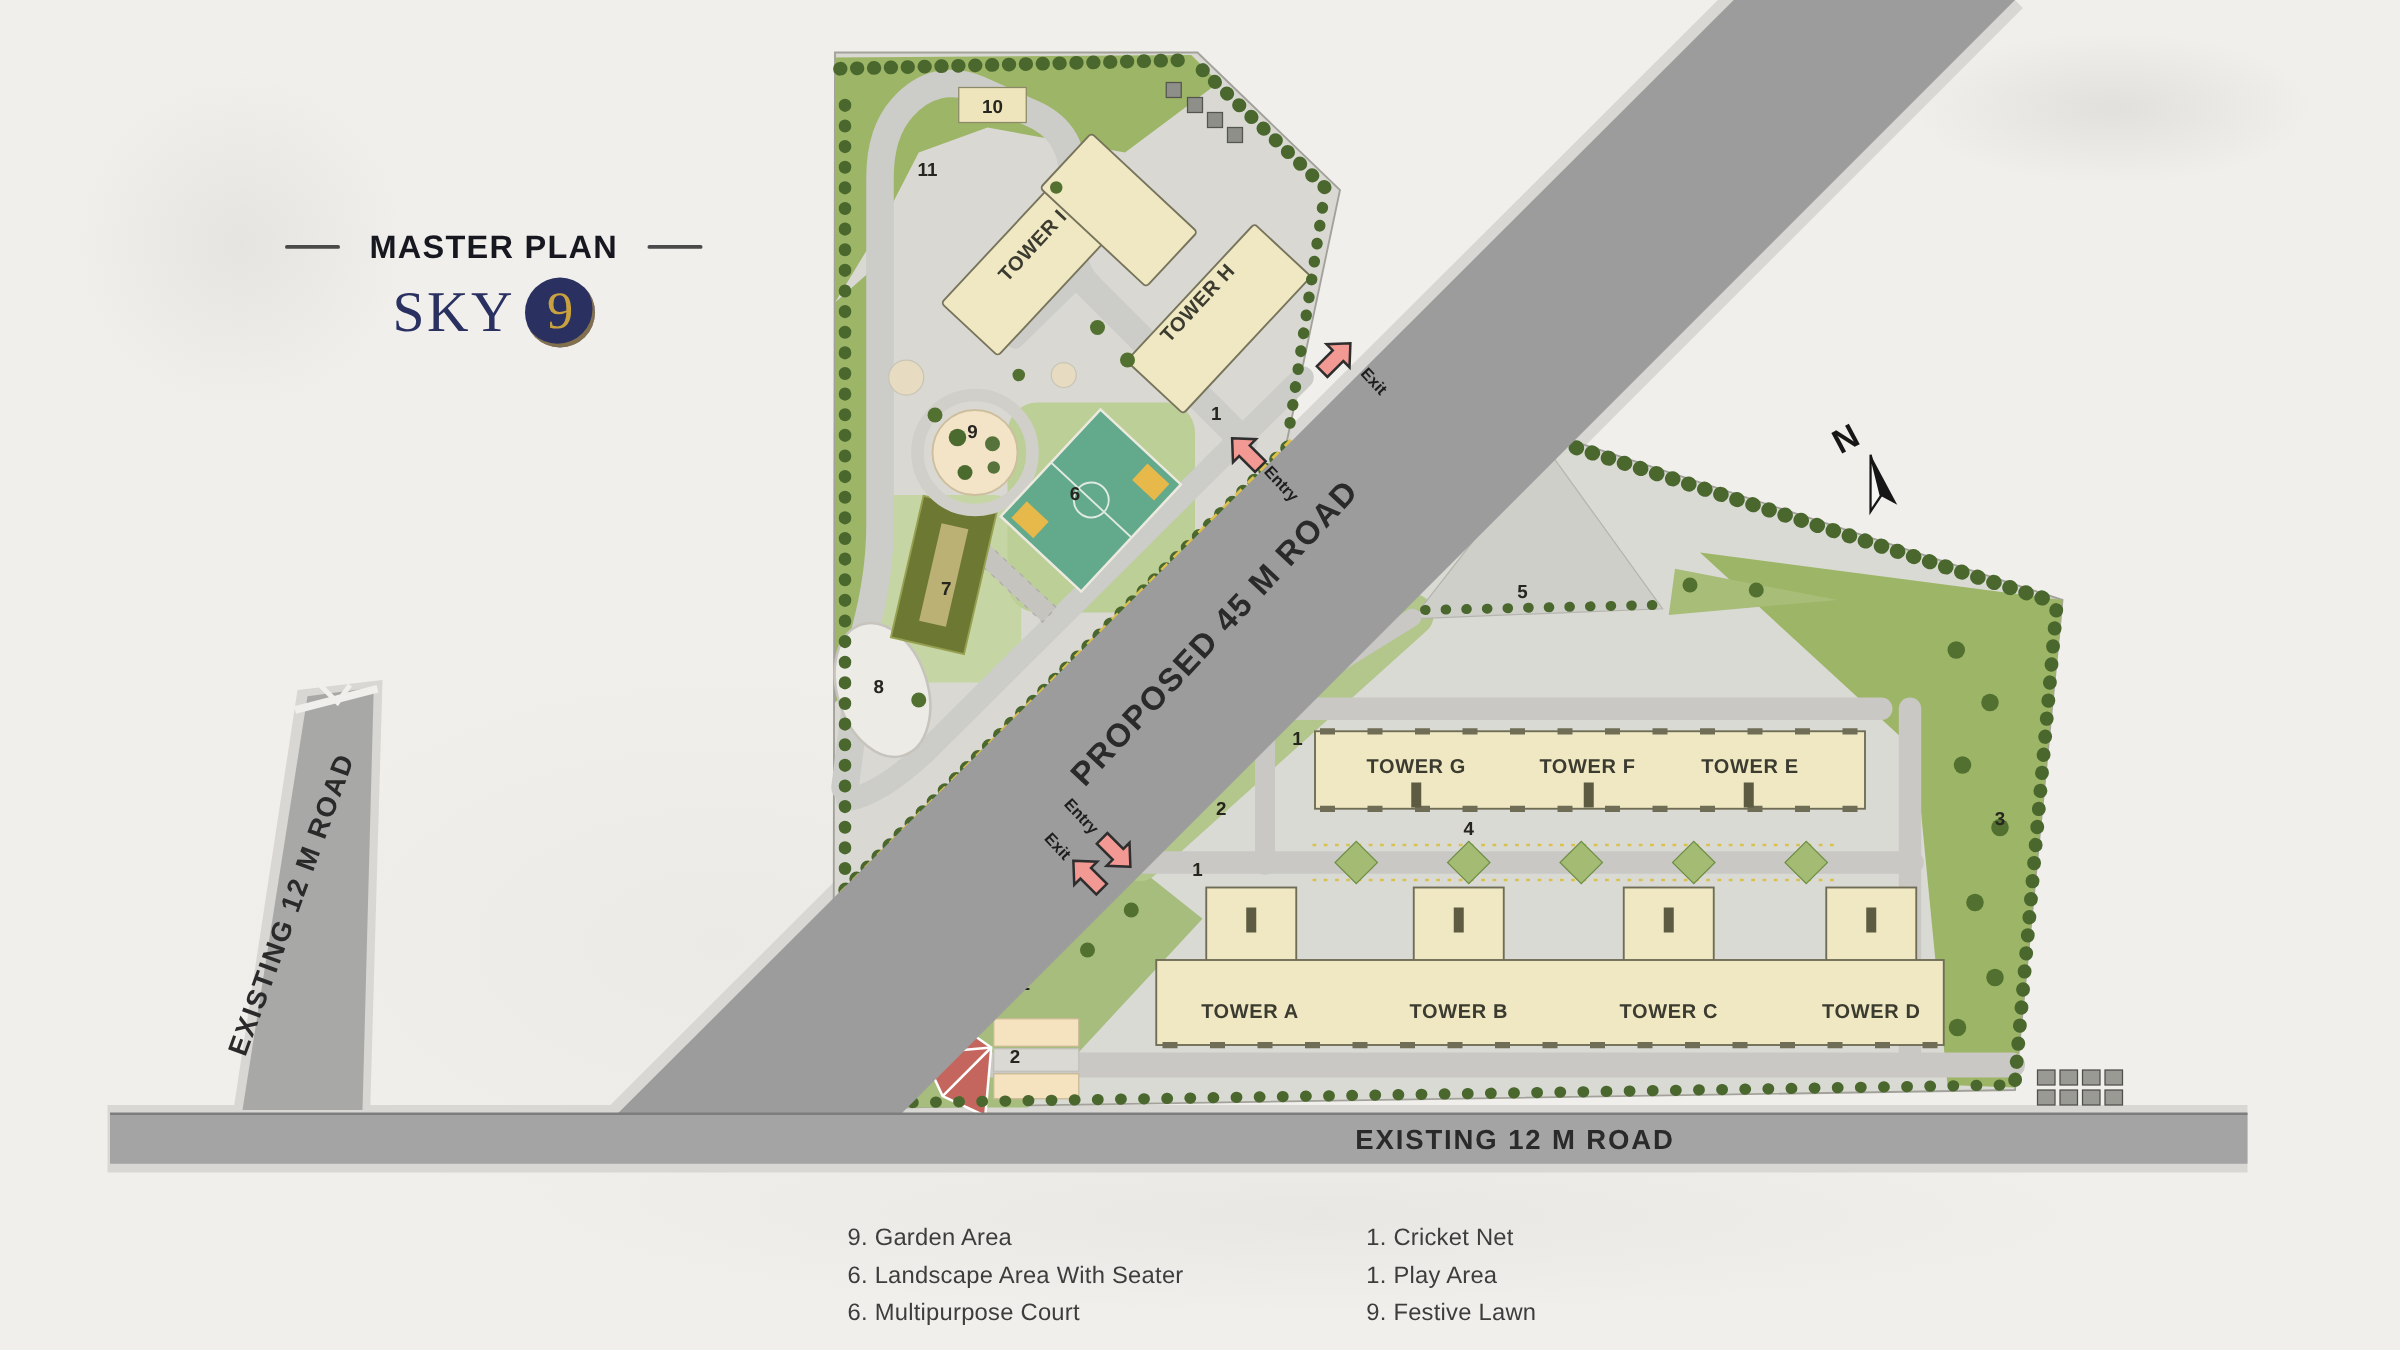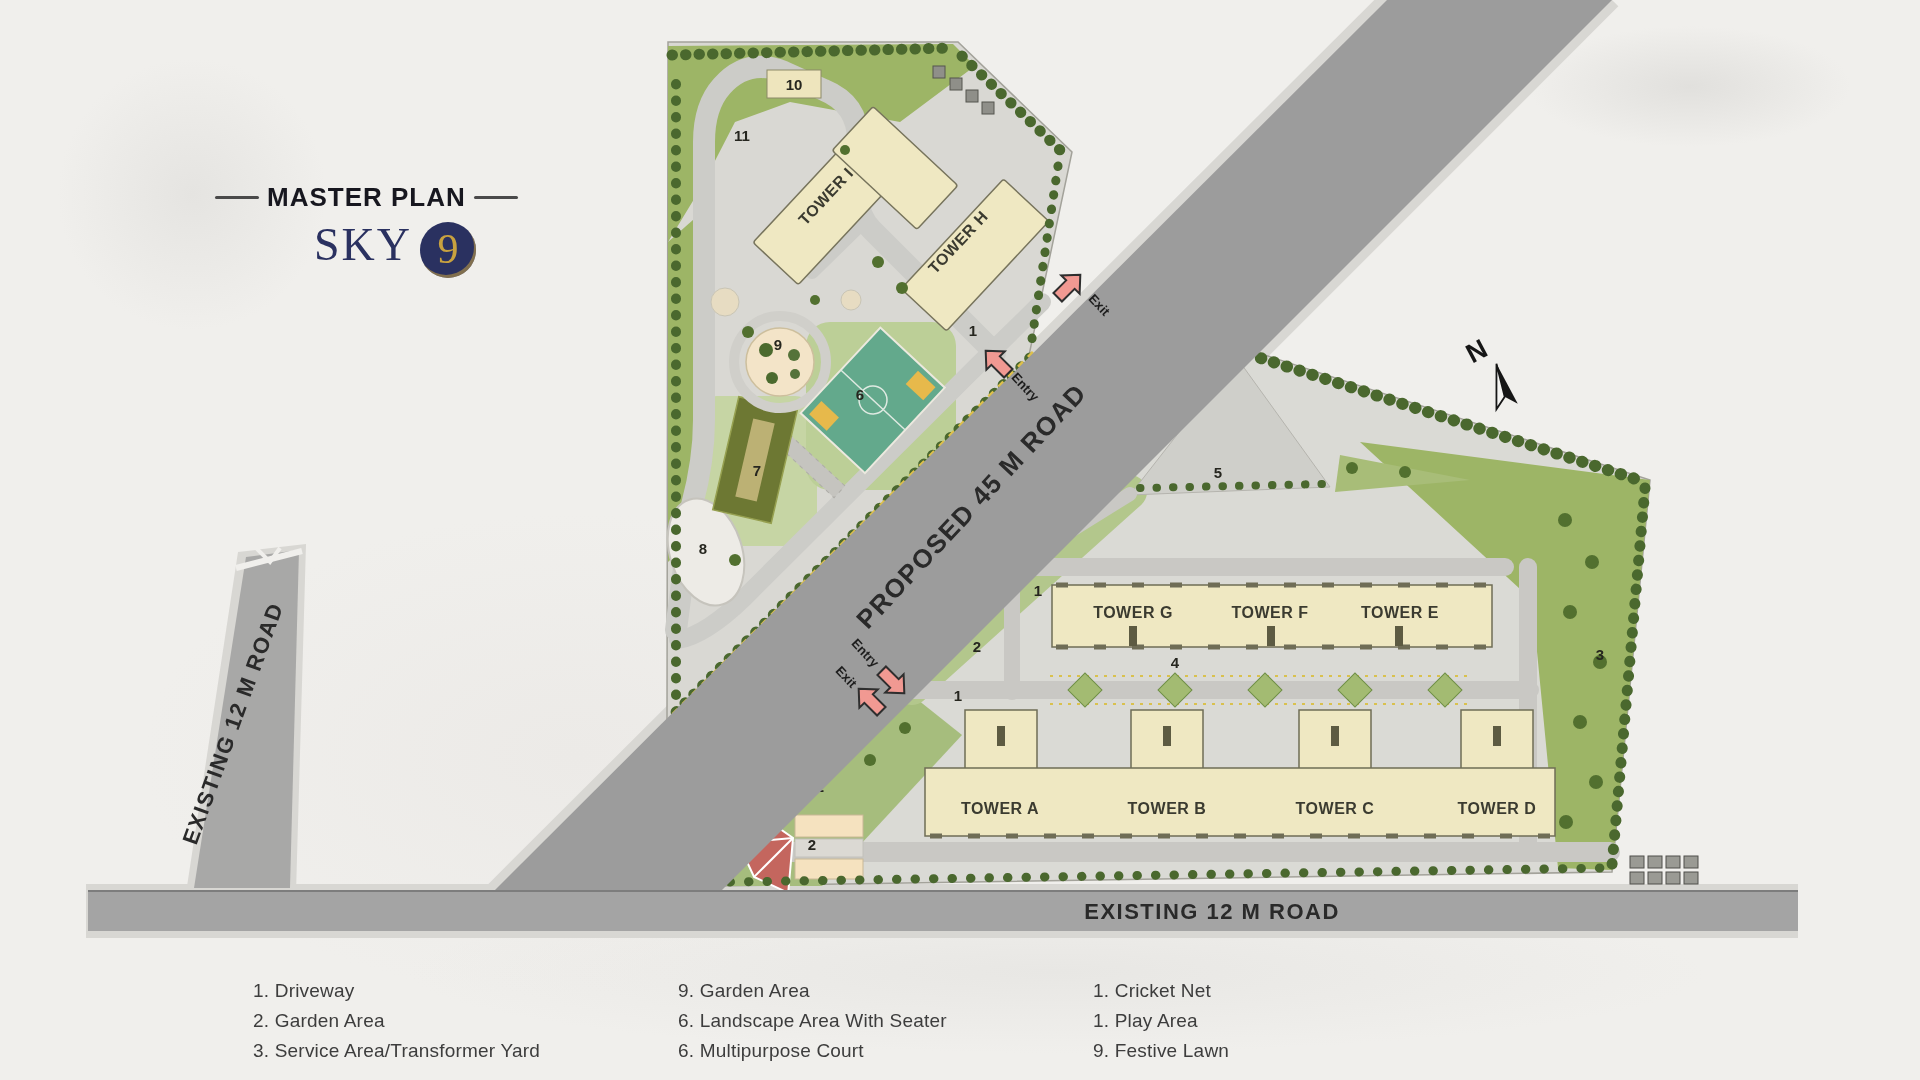--- a/index.html
+++ b/index.html
@@ -6,24 +6,24 @@
   .stage{
     position:relative;width:1920px;height:1080px;overflow:hidden;
     font-family:"Liberation Sans",sans-serif;
     background:#f0efec;
     background-image:
       radial-gradient(closest-side at 10% 18%, #e5e4e1, rgba(229,228,225,0) 70%),
       radial-gradient(closest-side at 88% 8%,  #e1e0dd, rgba(225,224,221,0) 70%),
       radial-gradient(closest-side at 30% 70%, #eceae7, rgba(236,234,231,0) 75%),
       radial-gradient(closest-side at 55% 90%, #e8e7e4, rgba(232,231,228,0) 75%);
   }
-  .title-row{position:absolute;left:215px;top:182px;width:360px;display:flex;align-items:center;gap:8px;}
+  .title-row{position:absolute;left:215px;top:182px;width:360px;display:flex;align-items:center;justify-content:center;gap:24px;}
   .title-dash{width:44px;height:3px;background:#4a4a4a;border-radius:2px;}
   .title-text{font-size:26px;font-weight:700;color:#17171f;letter-spacing:1px;white-space:nowrap;}
-  .logo-row{position:absolute;left:215px;top:222px;width:360px;display:flex;justify-content:center;gap:8px;}
+  .logo-row{position:absolute;left:215px;top:222px;width:360px;display:flex;align-items:center;justify-content:center;gap:8px;}
   .logo-text{font-family:"Liberation Serif",serif;font-size:46px;color:#2a3160;letter-spacing:2px;line-height:1;}
   .logo-disc{width:56px;height:56px;border-radius:50%;background:#2a3160;display:flex;align-items:center;justify-content:center;box-shadow:inset -2px -3px 0 rgba(201,162,63,.55);}
   .logo-nine{font-family:"Liberation Serif",serif;font-size:42px;color:#c9a23f;line-height:1;transform:translateY(-1px);}
   .legend{position:absolute;left:0;top:976px;width:1920px;height:100px;}
   .legend-col{position:absolute;top:0;}
   .legend-item{font-size:19px;color:#3d3d3d;letter-spacing:.2px;height:30px;line-height:30px;white-space:nowrap;}
   .c1{left:253px;} .c2{left:678px;} .c3{left:1093px;} .c4{left:1393px;}
   svg text{font-family:"Liberation Sans",sans-serif;}
   .road-label{font-weight:700;fill:#2a2a2a;letter-spacing:1.5px;}
   .num-label{font-weight:700;fill:#26261f;font-size:15px;}
@@ -307,25 +307,20 @@
       <text x="1477" y="360" font-size="27" font-weight="700" fill="#161616" text-anchor="middle" transform="rotate(-28 1477 352)">N</text>
       <g transform="translate(1503,390) rotate(-14)">
         <path d="M 0,-27 L -11,17 L 0,7 Z" fill="#f5f5f3" stroke="#161616" stroke-width="1.8"></path>
         <path d="M 0,-27 L 11,17 L 0,7 Z" fill="#161616"></path>
       </g>
     </g>
   </svg>
 
   
   <div class="legend">
-    <div class="legend-col c1">
-      <div class="legend-item">1. Driveway</div>
-      <div class="legend-item">2. Garden Area</div>
-      <div class="legend-item">3. Service Area/Transformer Yard</div>
-    </div>
     <div class="legend-col c2">
       <div class="legend-item">9. Garden Area</div>
       <div class="legend-item">6. Landscape Area With Seater</div>
       <div class="legend-item">6. Multipurpose Court</div>
     </div>
     <div class="legend-col c3">
       <div class="legend-item">1. Cricket Net</div>
       <div class="legend-item">1. Play Area</div>
       <div class="legend-item">9. Festive Lawn</div>
     </div>

